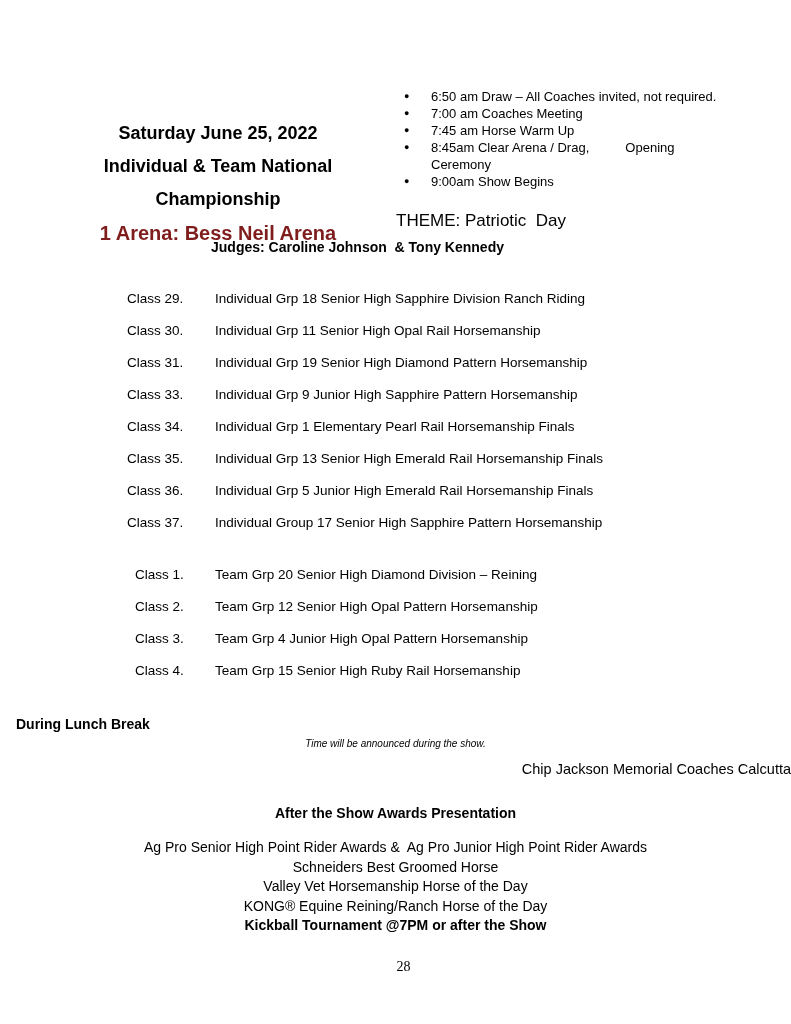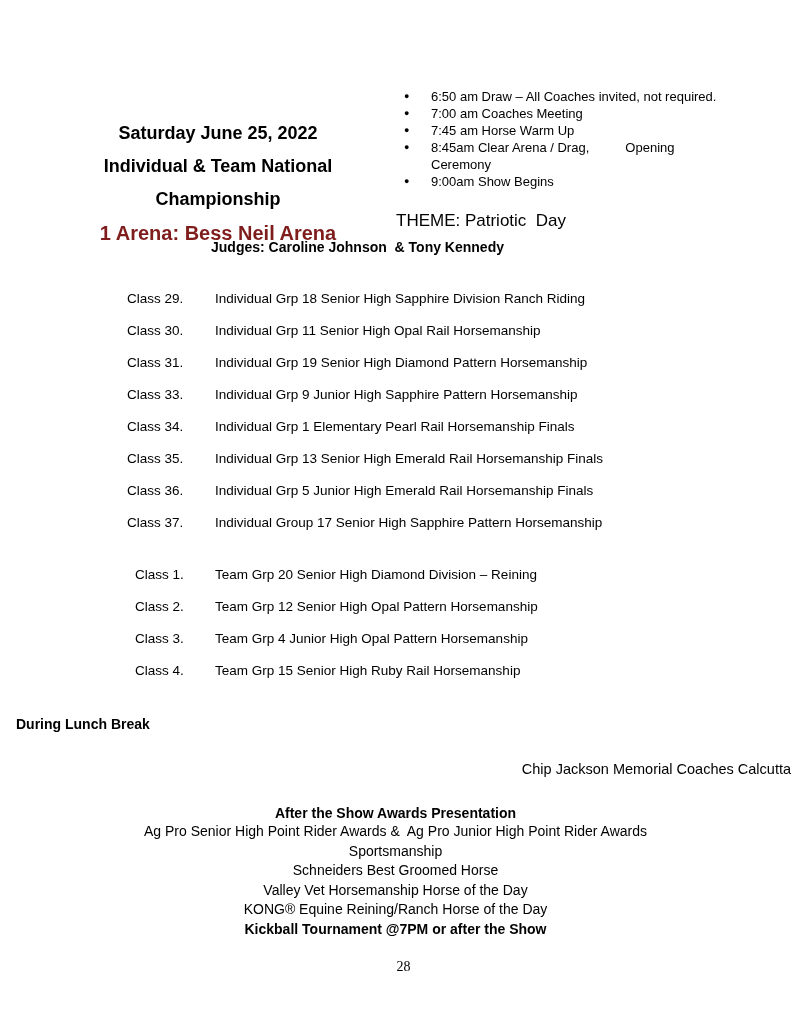--- a/index.html
+++ b/index.html
@@ -124,21 +124,21 @@
     position: absolute;
     top: 804px;
     left: 0;
     width: 791px;
     text-align: center;
   }
   .awards-title {
     font-weight: bold;
     font-size: 14px;
     line-height: 18px;
-    margin-bottom: 0;
+    margin-bottom: 16px;
   }
   .award-line {
     font-size: 14px;
     line-height: 19.5px;
     white-space: pre-wrap;
   }
   .kickball-line {
     font-weight: bold;
     font-size: 14px;
     line-height: 19.5px;
@@ -242,26 +242,26 @@
         <span class="class-description">Team Grp 4 Junior High Opal Pattern Horsemanship</span>
       </div>
       <div class="class-row">
         <span class="class-label">Class 4.</span>
         <span class="class-description">Team Grp 15 Senior High Ruby Rail Horsemanship</span>
       </div>
     </div>
   </div>
 
   <div class="lunch-title">During Lunch Break</div>
+  <div class="lunch-note">Time will be announced during the show.</div>
   <div class="calcutta-line">Chip Jackson Memorial Coaches Calcutta</div>
 
   <div class="awards-block">
     <div class="awards-title">After the Show Awards Presentation</div>
     <div class="award-line">Ag Pro Senior High Point Rider Awards &amp;  Ag Pro Junior High Point Rider Awards</div>
-    <div class="award-line">Sportsmanship</div>
     <div class="award-line">Schneiders Best Groomed Horse</div>
     <div class="award-line">Valley Vet Horsemanship Horse of the Day</div>
     <div class="award-line">KONG® Equine Reining/Ranch Horse of the Day</div>
     <div class="kickball-line">Kickball Tournament @7PM or after the Show</div>
   </div>
 
   <div class="page-number">28</div>
 
 </div>
 

